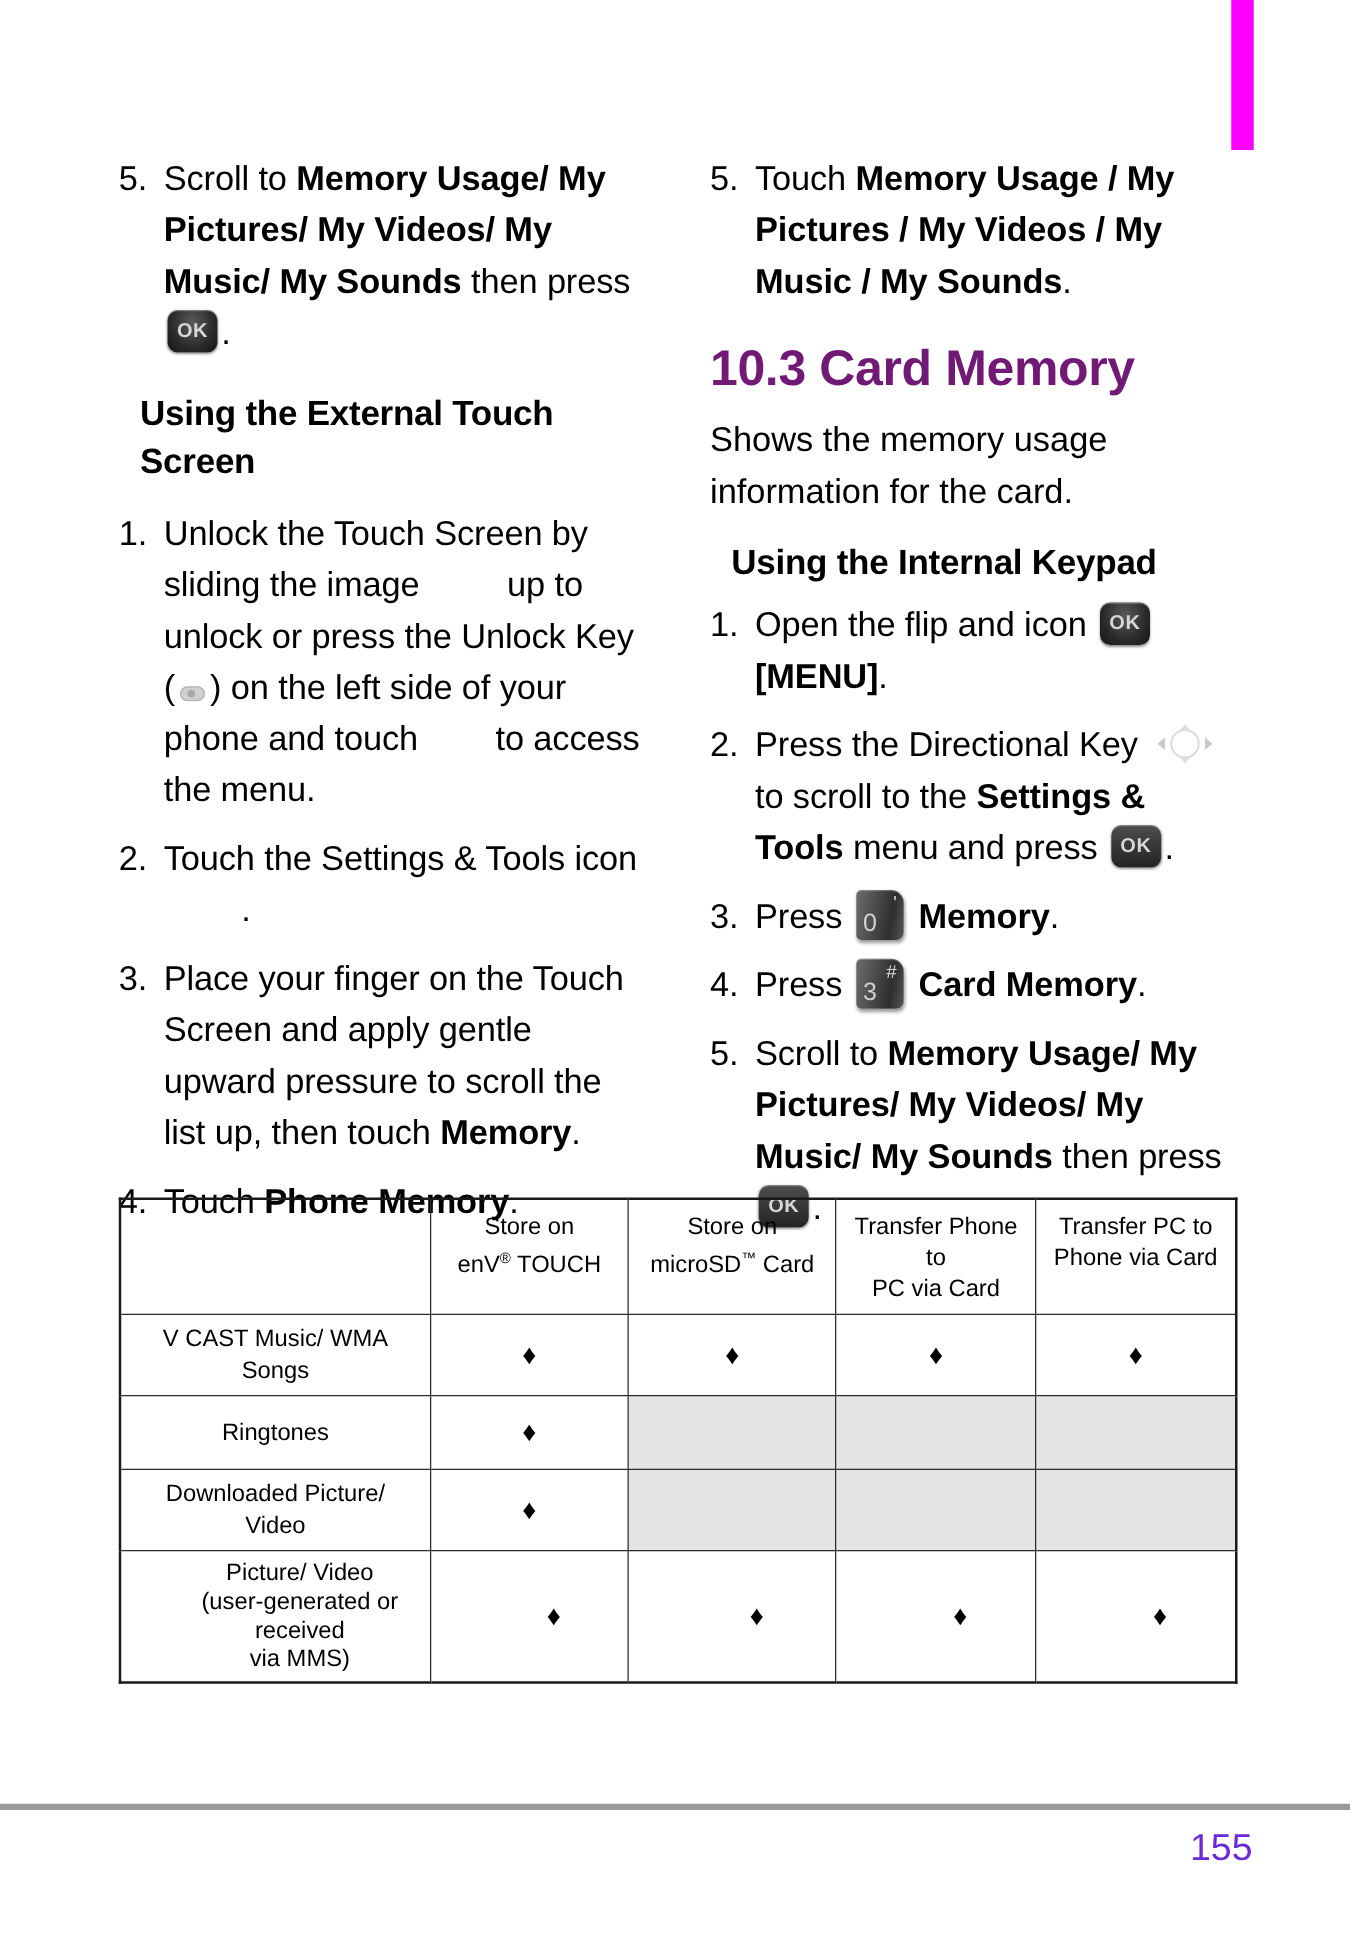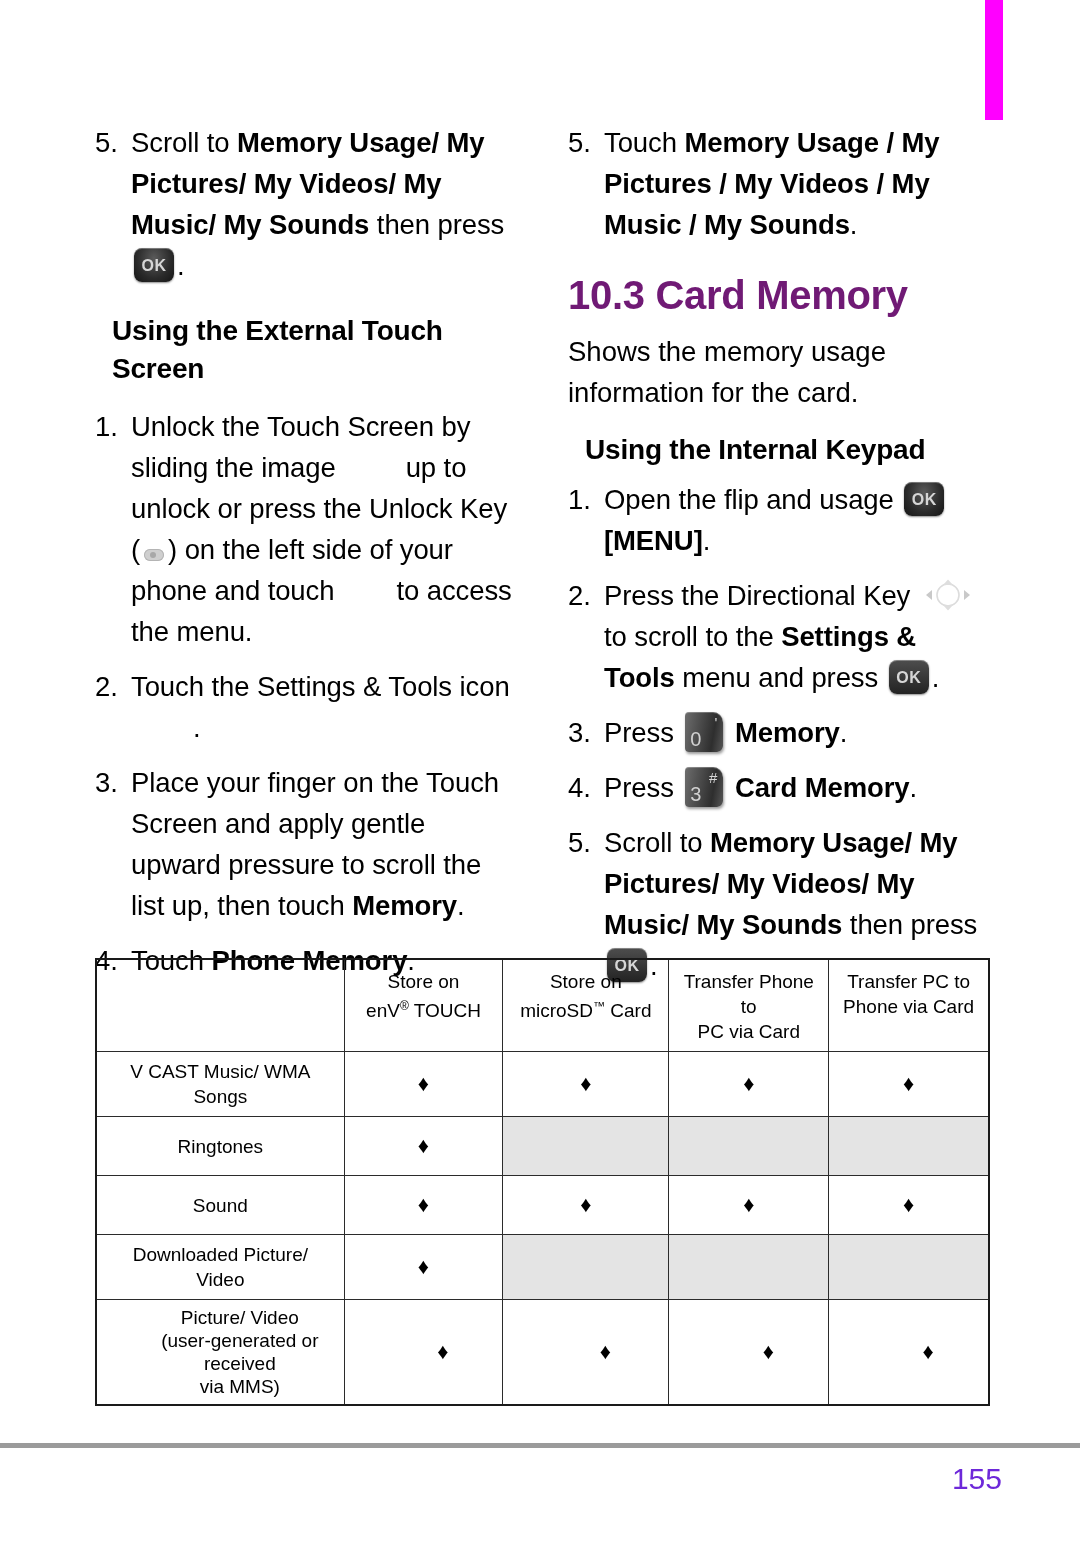--- a/index.html
+++ b/index.html
@@ -276,21 +276,21 @@
       <span class="num">5.</span><span>Touch </span><b>Memory Usage / My Pictures / My Videos / My Music / My Sounds</b><span>.</span>
     </div>
 
     <div class="chapter-head">10.3 Card Memory</div>
 
     <div class="para">Shows the memory usage information for the card.</div>
 
     <div class="sec-head tight">Using the Internal Keypad</div>
 
     <div class="step">
-      <span class="num">1.</span><span>Open the flip and usage </span><span class="key-ok"></span><br><b>[MENU]</b><span>.</span>
+      <span class="num">1.</span><span>Open the flip and icon </span><span class="key-ok"></span><br><b>[MENU]</b><span>.</span>
     </div>
 
     <div class="step">
       <span class="num">2.</span><span>Press the Directional Key </span><span class="key-dir">
         <svg width="52" height="36" viewBox="0 0 52 36" aria-hidden="true">
           <circle cx="26" cy="18" r="11" fill="none" stroke="#dcdcdc" stroke-width="1.6"></circle>
           <path d="M26 2.5 L31 8 L21 8 Z" fill="#dedede"></path>
           <path d="M26 33.5 L31 28 L21 28 Z" fill="#dedede"></path>
           <path d="M4 18 L10 13 L10 23 Z" fill="#c9c9c9"></path>
           <path d="M48 18 L42 13 L42 23 Z" fill="#c9c9c9"></path>
@@ -346,27 +346,20 @@
         <td class="col-data mark">♦</td>
       </tr>
       <tr>
         <td class="col-label">Ringtones</td>
         <td class="col-data mark">♦</td>
         <td class="col-data off"></td>
         <td class="col-data off"></td>
         <td class="col-data off"></td>
       </tr>
       <tr>
-        <td class="col-label">Sound</td>
-        <td class="col-data mark">♦</td>
-        <td class="col-data mark">♦</td>
-        <td class="col-data mark">♦</td>
-        <td class="col-data mark">♦</td>
-      </tr>
-      <tr>
         <td class="col-label">Downloaded Picture/ Video</td>
         <td class="col-data mark">♦</td>
         <td class="col-data off"></td>
         <td class="col-data off"></td>
         <td class="col-data off"></td>
       </tr>
       <tr class="lastrow">
         <td class="col-label">Picture/ Video<br>(user-generated or received<br>via MMS)</td>
         <td class="col-data mark">♦</td>
         <td class="col-data mark">♦</td>

